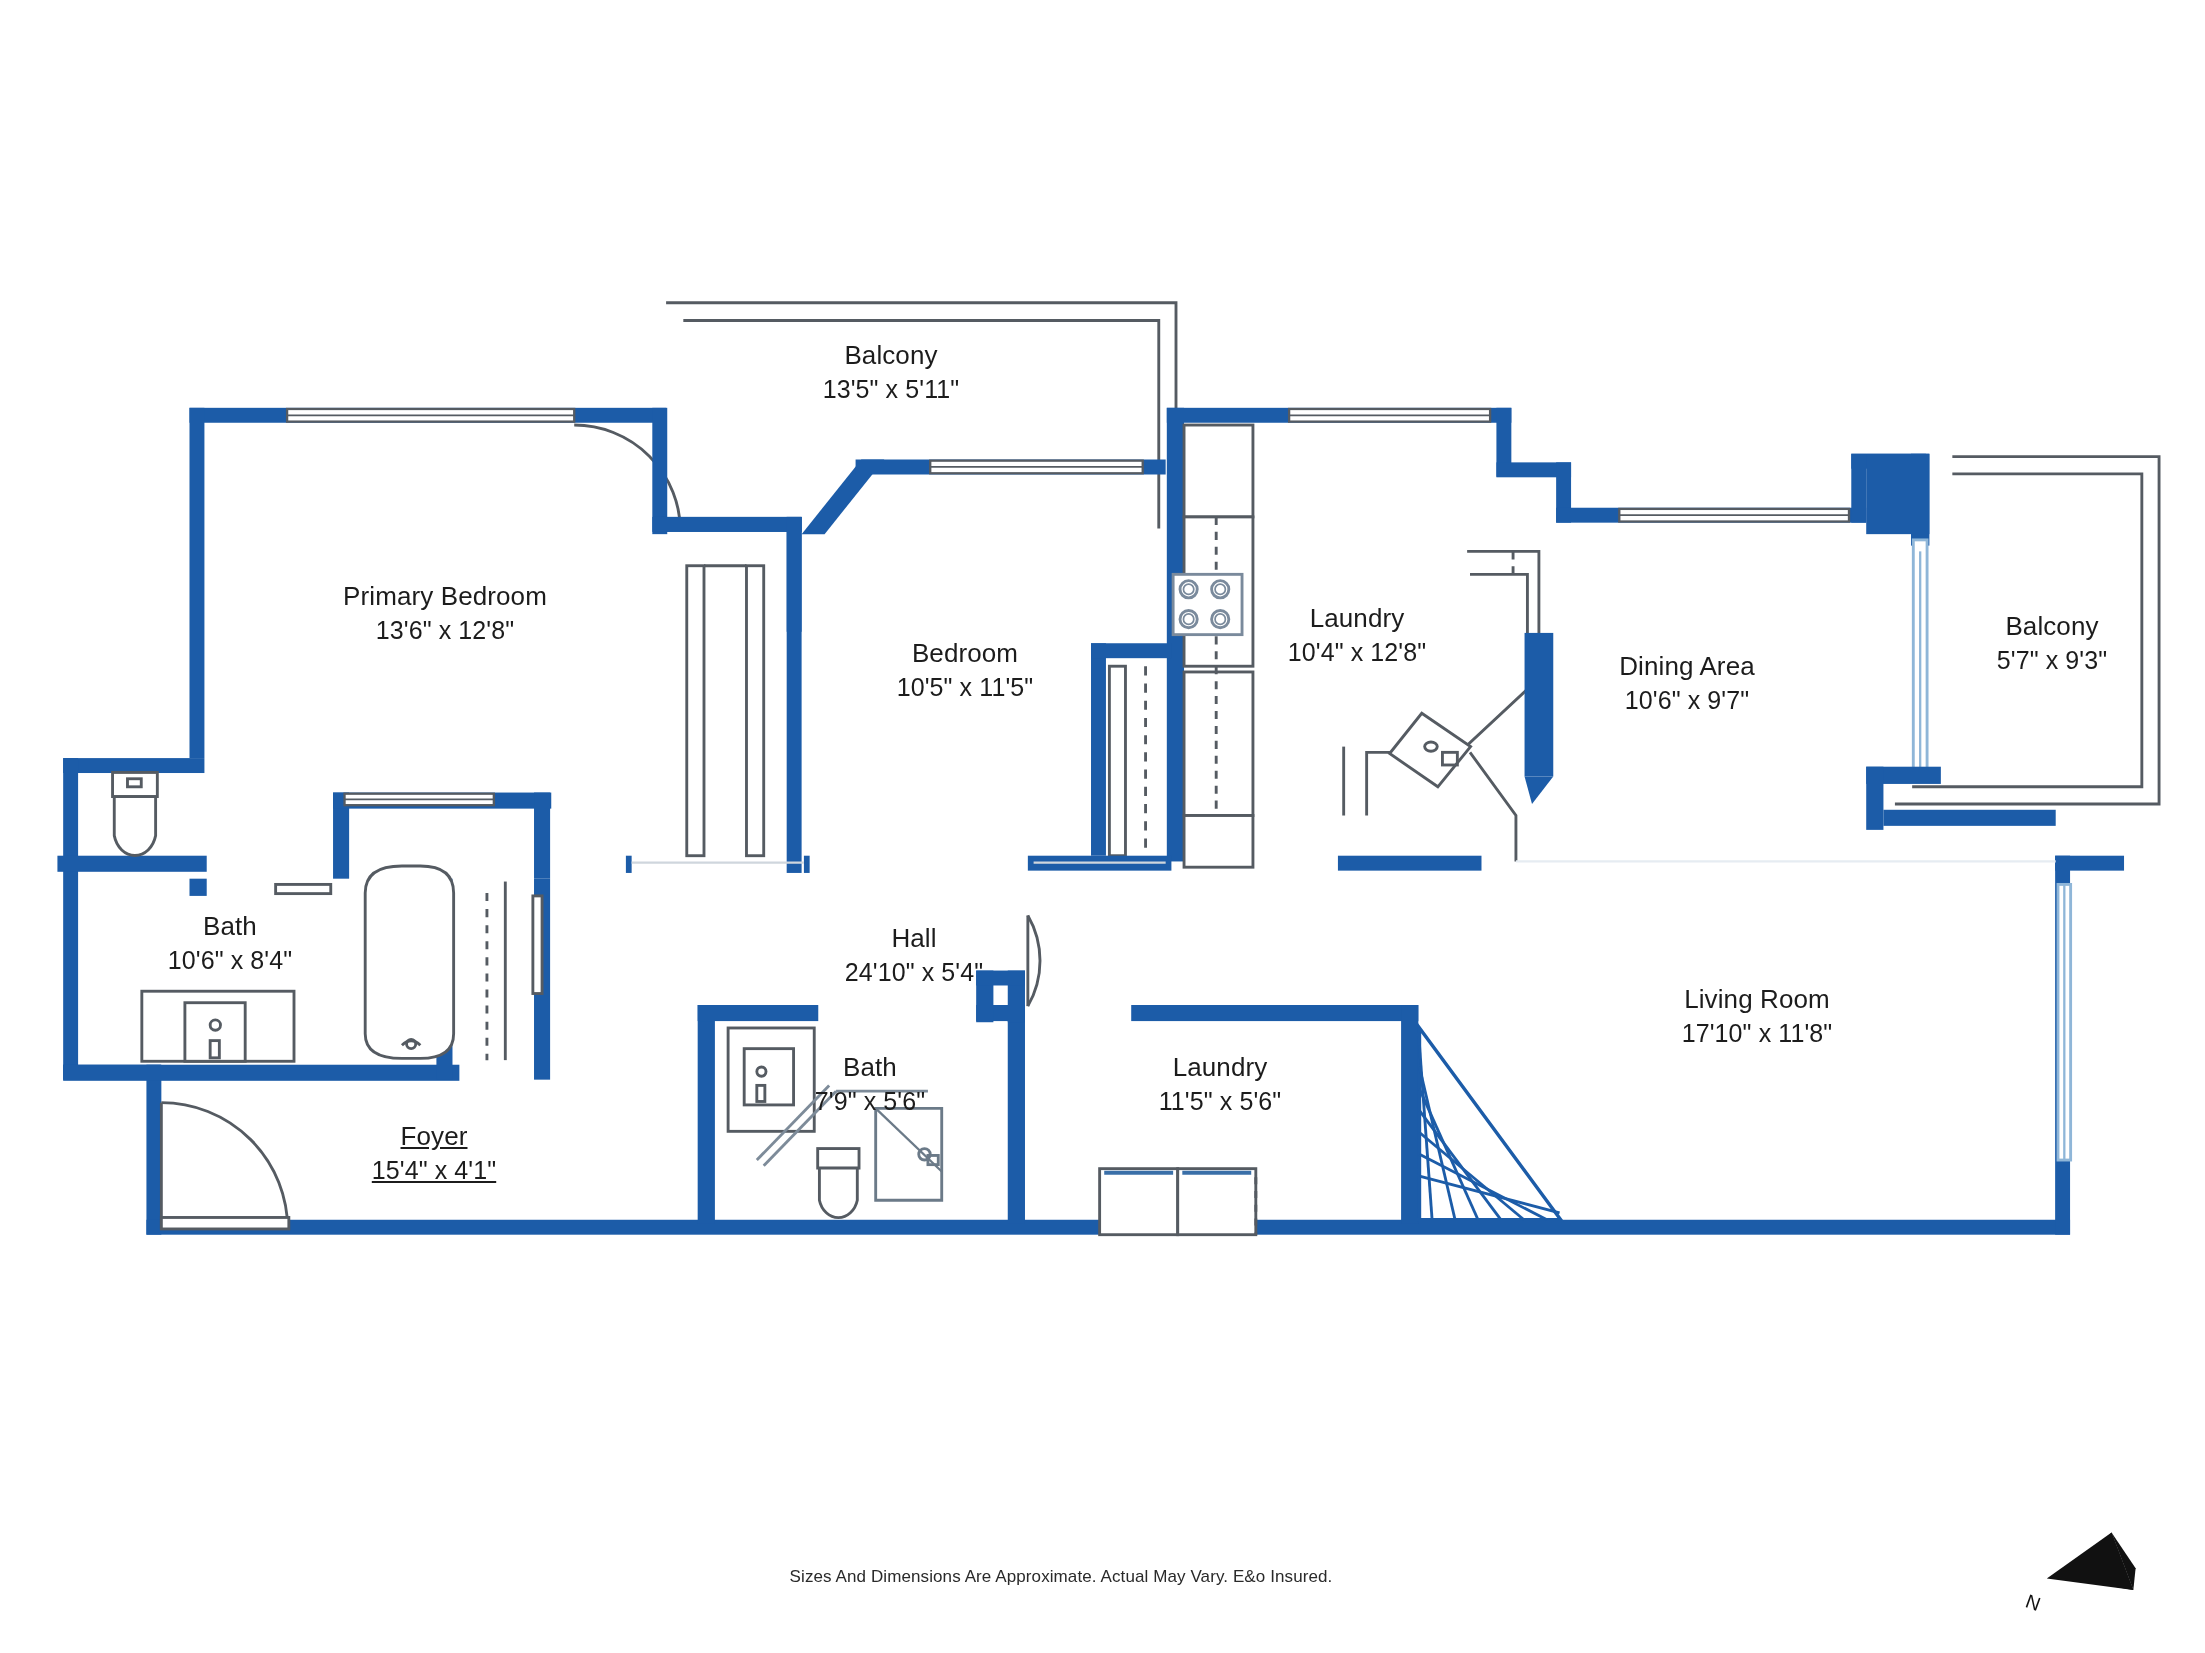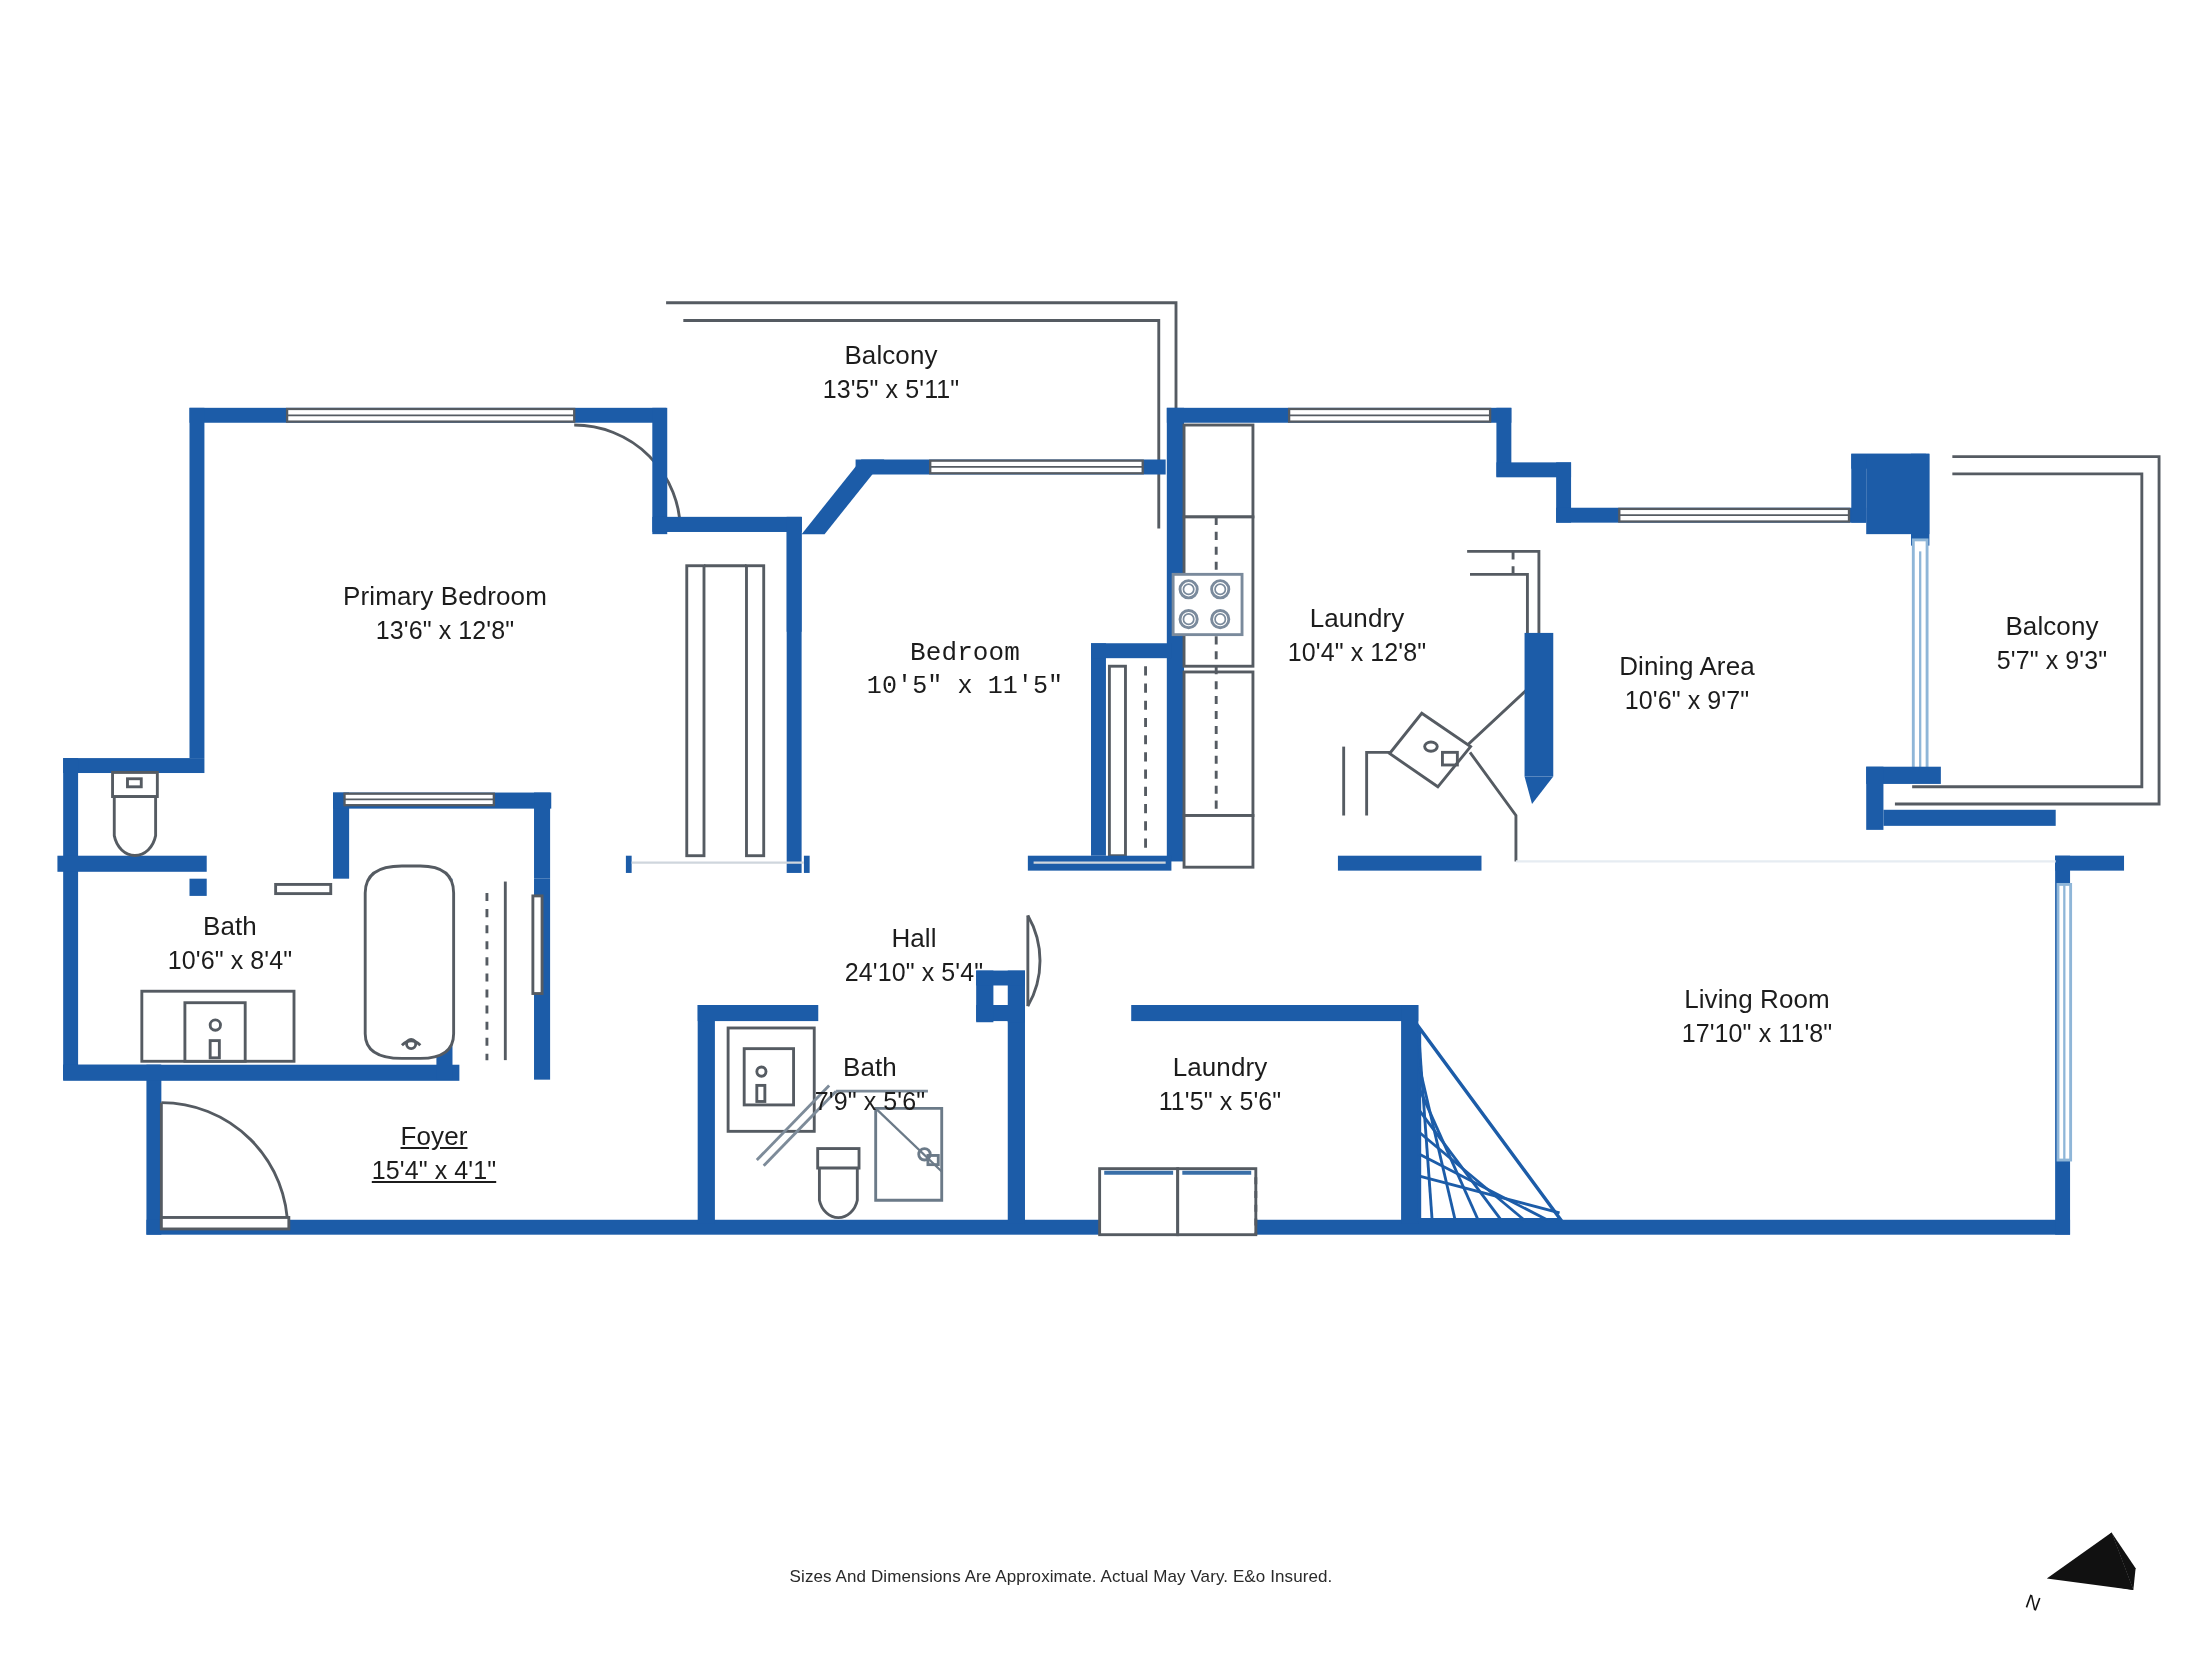--- a/index.html
+++ b/index.html
@@ -285,21 +285,21 @@
 </svg>
 
 <div class="room-label" id="lbl-0" style="left: 891px; top: 339px;">
   <span class="rname">Balcony</span>
   <span class="rdim">13'5" x 5'11"</span>
 </div>
 <div class="room-label" id="lbl-1" style="left: 445px; top: 580px;">
   <span class="rname">Primary Bedroom</span>
   <span class="rdim">13'6" x 12'8"</span>
 </div>
-<div class="room-label" id="lbl-2" style="left: 965px; top: 637px; font-family: Liberation Mono, monospace;">
+<div class="room-label" id="lbl-2" style="left: 965px; top: 637px;">
   <span class="rname">Bedroom</span>
   <span class="rdim">10'5" x 11'5"</span>
 </div>
 <div class="room-label" id="lbl-3" style="left: 1357px; top: 602px;">
   <span class="rname">Laundry</span>
   <span class="rdim">10'4" x 12'8"</span>
 </div>
 <div class="room-label" id="lbl-4" style="left: 1687px; top: 610px; margin-top: 40px;">
   <span class="rname">Dining Area</span>
   <span class="rdim">10'6" x 9'7"</span>

